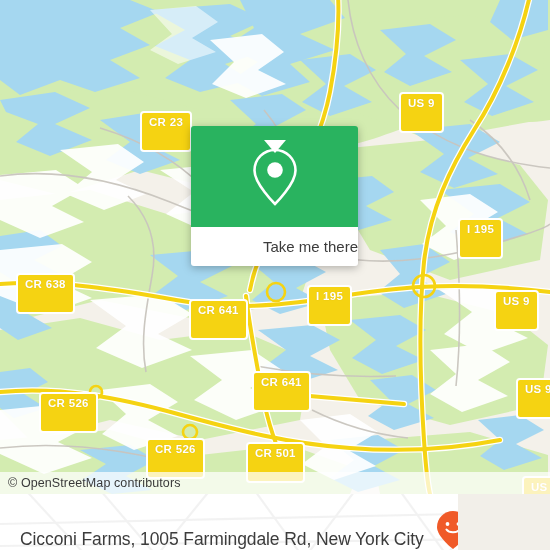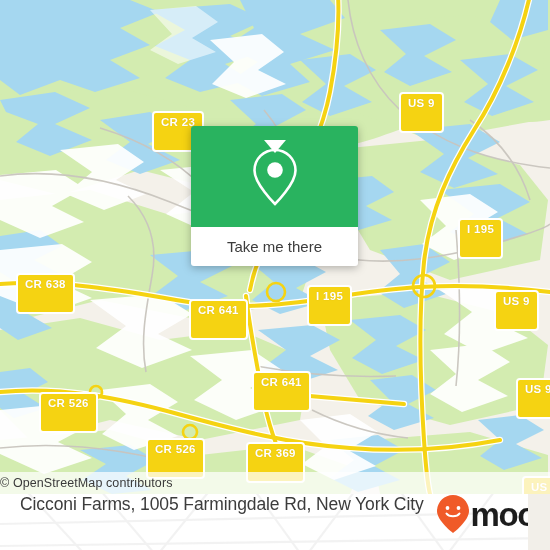--- a/index.html
+++ b/index.html
@@ -32,54 +32,54 @@
     box-sizing:border-box;
     text-shadow:0 0 1px rgba(150,110,0,.35);
   }
 
   
   #attrib{
     position:absolute;left:0;bottom:0;width:550px;height:22px;
     background:rgba(255,255,255,.72);
     display:flex;align-items:center;
     font-size:12.5px;color:#3a3a3a;
-    padding-left:0;box-sizing:border-box;
+    padding-left:8px;box-sizing:border-box;
     letter-spacing:.1px;
   }
 
   
   #card{
     position:absolute;left:191px;top:126px;width:167px;
     border-radius:3px;overflow:visible;
     filter:drop-shadow(0 2px 4px rgba(0,0,0,.28));
   }
   #card-top{
     background:#29b35f;height:101px;
     border-radius:3px 3px 0 0;
     display:flex;align-items:center;justify-content:center;
   }
   #card-bottom{
     background:#ffffff;height:39px;
     border-radius:0 0 3px 3px;
-    display:flex;align-items:center;justify-content:center;
+    display:flex;align-items:center;justify-content:flex-end;
     font-size:15px;color:#3c3c3c;
   }
   #card-tail{
     position:absolute;left:50%;margin-left:-11px;top:140px;
     width:0;height:0;
     border-left:11px solid transparent;
     border-right:11px solid transparent;
     border-top:13px solid #ffffff;
   }
 
   
   #footer{
-    position:absolute;left:0;top:494px;width:528px;height:56px;
+    position:absolute;left:0;top:494px;width:458px;height:56px;
     background:#ffffff;
-    display:flex;align-items:flex-start;
+    display:flex;align-items:flex-end;
     overflow:hidden;
   }
   #footer-wm{position:absolute;left:0;top:0;width:550px;height:56px;opacity:.5;}
   #addr{
     position:relative;z-index:2;
     margin-left:20px;
     font-size:17.5px;color:#3c3c3c;
     white-space:nowrap;letter-spacing:-.1px;
   }
   #logo{
@@ -208,32 +208,32 @@
 
       <g stroke="#f5d312" stroke-width="2.6" fill="none">
         <circle cx="276" cy="292" r="9"></circle>
         <circle cx="424" cy="286" r="11"></circle>
         <circle cx="190" cy="432" r="7"></circle>
         <circle cx="96" cy="392" r="6"></circle>
       </g>
     </svg>
 
     <div>
-      <div class="shield" style="left:152px;top:111px">CR 23</div>
+      <div class="shield" style="left:140px;top:111px">CR 23</div>
       <div class="shield" style="left:399px;top:92px">US 9</div>
       <div class="shield" style="left:458px;top:218px">I 195</div>
       <div class="shield" style="left:16px;top:273px">CR 638</div>
       <div class="shield" style="left:189px;top:299px">CR 641</div>
       <div class="shield" style="left:307px;top:285px">I 195</div>
       <div class="shield" style="left:494px;top:290px">US 9</div>
       <div class="shield" style="left:252px;top:371px">CR 641</div>
       <div class="shield" style="left:516px;top:378px">US 9</div>
       <div class="shield" style="left:39px;top:392px">CR 526</div>
       <div class="shield" style="left:146px;top:438px">CR 526</div>
-      <div class="shield" style="left:246px;top:442px">CR 369</div>
+      <div class="shield" style="left:246px;top:442px">CR 501</div>
       <div class="shield" style="left:522px;top:476px">US 9</div>
     </div>
 
     <div id="attrib">
       <span>© OpenStreetMap contributors</span>
     </div>
 
     <div id="card">
       <div id="card-top">
         <svg width="52" height="62" viewBox="0 0 52 62">

